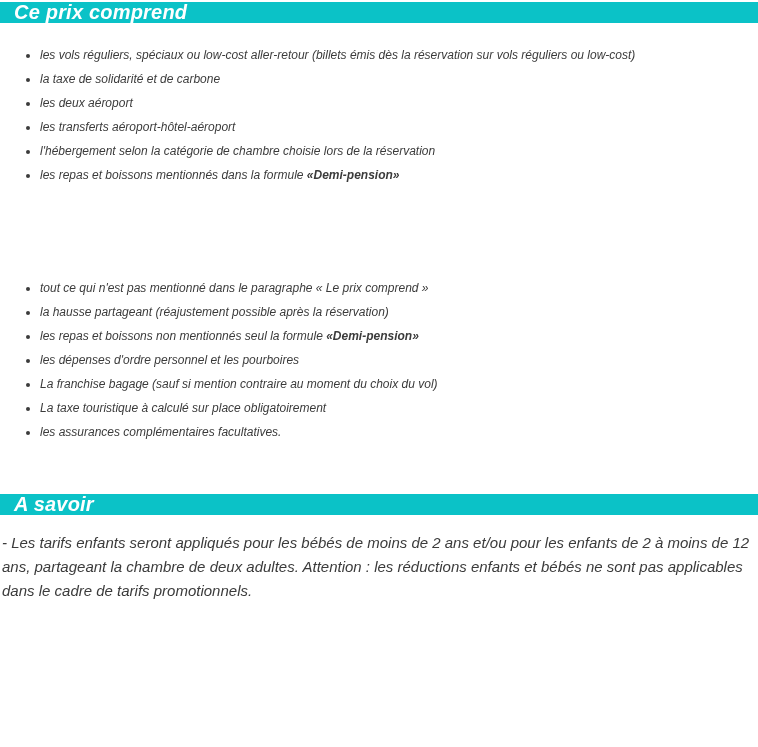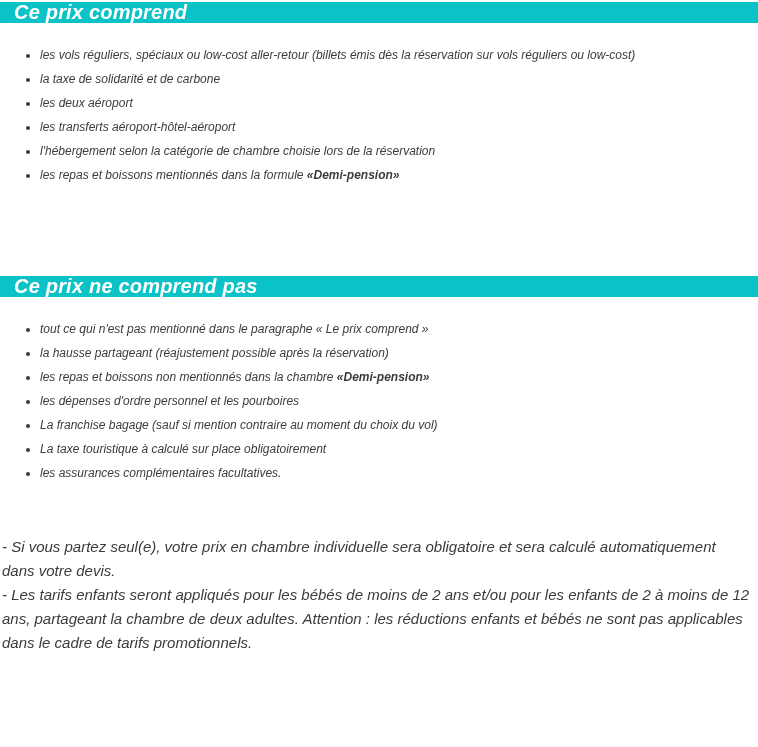--- a/index.html
+++ b/index.html
@@ -84,34 +84,33 @@
       <li><span>les vols réguliers, spéciaux ou low-cost aller-retour (billets émis dès la réservation sur vols réguliers ou low-cost)</span><span class="bold-segment"></span></li>
       <li><span>la taxe de solidarité et de carbone</span><span class="bold-segment"></span></li>
       <li><span>les deux aéroport</span><span class="bold-segment"></span></li>
       <li><span>les transferts aéroport-hôtel-aéroport</span><span class="bold-segment"></span></li>
       <li><span>l'hébergement selon la catégorie de chambre choisie lors de la réservation</span><span class="bold-segment"></span></li>
       <li><span>les repas et boissons mentionnés dans la formule </span><span class="bold-segment">«Demi-pension»</span></li>
     </ul>
   </section>
 
   <section class="block block-not-included">
-    <div class="section-header">
-      <h2>Ce prix ne comprend pas</h2>
-    </div>
     <ul class="bullet-list">
       <li><span>tout ce qui n'est pas mentionné dans le paragraphe « Le prix comprend »</span><span class="bold-segment"></span></li>
       <li><span>la hausse partageant (réajustement possible après la réservation)</span><span class="bold-segment"></span></li>
-      <li><span>les repas et boissons non mentionnés dans la chambre </span><span class="bold-segment">«Demi-pension»</span></li>
+      <li><span>les repas et boissons non mentionnés seul la formule </span><span class="bold-segment">«Demi-pension»</span></li>
       <li><span>les dépenses d'ordre personnel et les pourboires</span><span class="bold-segment"></span></li>
       <li><span>La franchise bagage (sauf si mention contraire au moment du choix du vol)</span><span class="bold-segment"></span></li>
       <li><span>La taxe touristique à calculé sur place obligatoirement</span><span class="bold-segment"></span></li>
       <li><span>les assurances complémentaires facultatives.</span><span class="bold-segment"></span></li>
     </ul>
   </section>
 
   <section class="block block-notes">
+    <div class="section-header">
+      <h2>A savoir</h2>
+    </div>
     <div class="notes-body">
-      <p>- Si vous partez seul(e), votre prix en chambre individuelle sera obligatoire et sera calculé automatiquement dans votre devis.</p>
       <p>- Les tarifs enfants seront appliqués pour les bébés de moins de 2 ans et/ou pour les enfants de 2 à moins de 12 ans, partageant la chambre de deux adultes. Attention : les réductions enfants et bébés ne sont pas applicables dans le cadre de tarifs promotionnels.</p>
     </div>
   </section>
 
 </div>
 
 </body></html>

